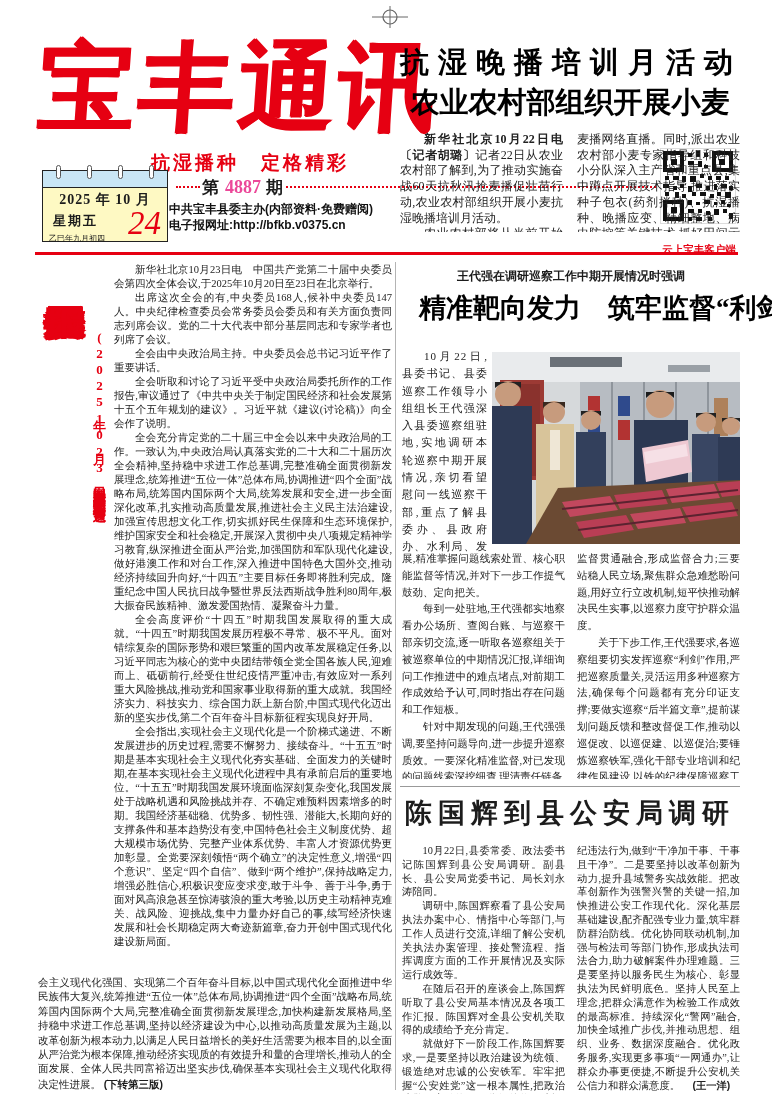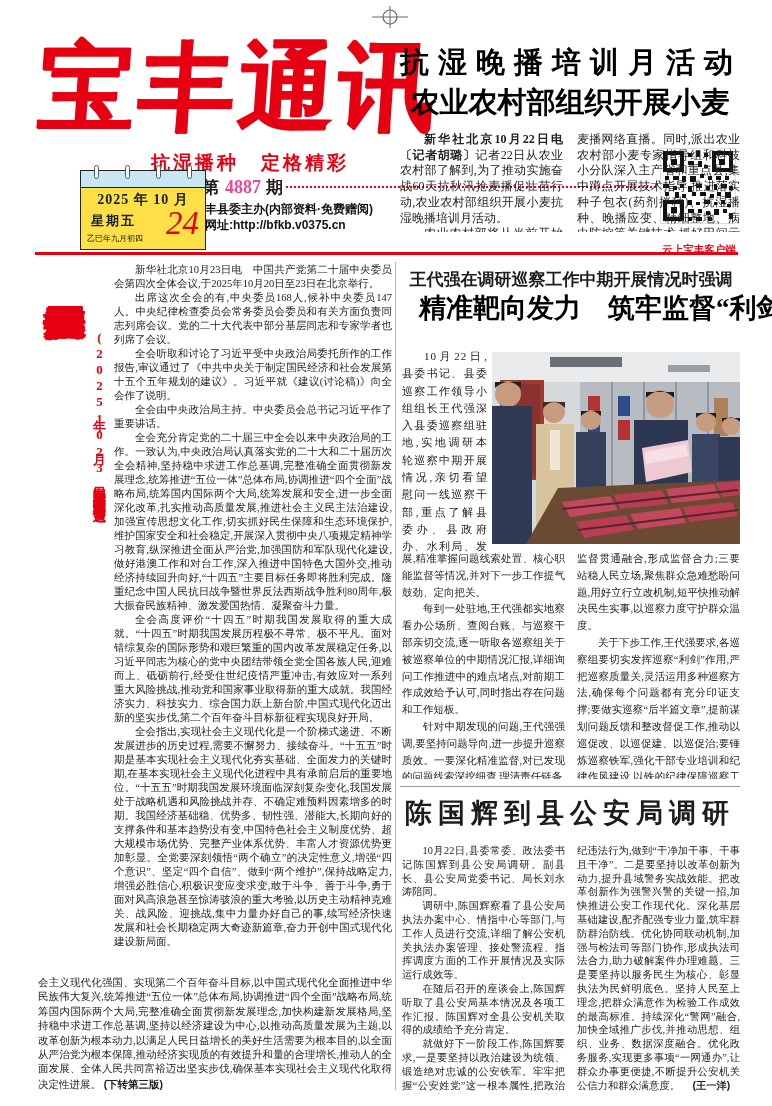--- a/index.html
+++ b/index.html
@@ -33,22 +33,22 @@
   .issue-txt { padding:0 2px; letter-spacing:1px; }
   .info-lines {
     left:155px; top:202px; width:500px;
     font-family:"Liberation Sans","DejaVu Sans",sans-serif;
     font-size:12px; font-weight:bold; color:#111;
   }
   .info-lines .row { display:flex; align-items:center; height:15.5px; }
   .sq { width:9px; height:9px; background:#e60012; margin-right:5px; flex:0 0 9px; }
 
   .calendar {
-    left:42px; top:170px; width:126px; height:80px;
-    border:1.5px solid #222; background:#fde047;margin-left:38px;
+    left:42px; top:170px; width:126px; height:72px;
+    border:1.5px solid #222; background:#fef9c3;
   }
   .cal-strip { height:17px; background:#c9e6f5; border-bottom:1.5px solid #222;
     display:flex; justify-content:space-around; align-items:flex-start; }
   .ring { width:5px; height:14px; background:#fff; border:1.5px solid #555;
     border-radius:3px; margin-top:-6px; }
   .cal-ym { text-align:center; font-size:14px; font-weight:bold; letter-spacing:1px; padding-top:3px; }
   .cal-bottom { position:relative; height:40px; }
   .cal-week { position:absolute; left:10px; top:3px; font-size:13px; font-weight:bold; letter-spacing:2px; }
   .cal-lunar { position:absolute; left:6px; top:24px; font-size:8px; }
   .cal-day { position:absolute; right:6px; top:-4px; font-size:33px; font-weight:400;
@@ -92,21 +92,21 @@
   .lead-body p { text-indent:2em; }
   .bottom-block { left:38px; top:976px; width:354px; height:116px; overflow:hidden;
     font-size:10.5px; line-height:14.4px; text-align:justify; }
   .bottom-block b { font-family:"Liberation Sans","DejaVu Sans",sans-serif; font-size:10.5px; }
 
   .v-divider { left:395px; top:262px; width:1px; height:828px; background:#b4b4b4; }
 
   
   .kicker { left:402px; top:268px; width:338px; text-align:center;
     font-family:"Liberation Sans","DejaVu Sans",sans-serif;
-    font-size:17px; font-weight:bold; white-space:nowrap; }
+    font-size:12px; font-weight:bold; white-space:nowrap; }
   .big-h { left:400px; top:290px; width:340px; text-align:center;
     font-size:27px; font-weight:900; white-space:nowrap; color:#000;margin-left:19px; }
   .side-col { left:402px; top:348px; width:86px; height:207px; overflow:hidden;
     font-size:11px; line-height:17.3px; letter-spacing:1px; text-align:justify; }
   .side-col p { text-indent:2em; }
   .photo { left:492px; top:352px; width:248px; height:192px; }
   .insp-col { top:551px; width:163px; height:228px; overflow:hidden; }
   .insp-col { font-size:10.5px; line-height:16.8px; }
   .c1 { left:402px; } .c2 { left:577px; }
   .h-divider { left:400px; top:786px; width:340px; height:1px; background:#999; }
@@ -250,22 +250,22 @@
         <p class="cont">麦播网络直播。同时,派出农业农村部小麦专家指导组和科技小分队深入主产省和重点县,集中蹲点开展技术指导,推进落实种子包衣(药剂拌种)、抗湿播种、晚播应变、精细整地、病虫防控等关键技术,抓好田间示范,帮助农民解决生产技术问题,确保小麦面积落实,提高整地播种质量,夯实明年夏粮生产基础。</p>
       </div>
     </div>
   </div>
 
   <div class="abs v-title">中国共产党第二十届中央委员会第四次全体会议公报</div>
   <div class="abs v-sub">(2025年10月23日中国共产党第二十届中央委员会第四次全体会议通过)</div>
   <div class="abs lead-body news">
     <p>新华社北京10月23日电　中国共产党第二十届中央委员会第四次全体会议,于2025年10月20日至23日在北京举行。</p>
     <p>出席这次全会的有,中央委员168人,候补中央委员147人。中央纪律检查委员会常务委员会委员和有关方面负责同志列席会议。党的二十大代表中部分基层同志和专家学者也列席了会议。</p>
+    <p>全会由中央政治局主持。中央委员会总书记习近平作了重要讲话。</p>
     <p>全会听取和讨论了习近平受中央政治局委托所作的工作报告,审议通过了《中共中央关于制定国民经济和社会发展第十五个五年规划的建议》。习近平就《建议(讨论稿)》向全会作了说明。</p>
-    <p>全会由中央政治局主持。中央委员会总书记习近平作了重要讲话。</p>
     <p>全会充分肯定党的二十届三中全会以来中央政治局的工作。一致认为,中央政治局认真落实党的二十大和二十届历次全会精神,坚持稳中求进工作总基调,完整准确全面贯彻新发展理念,统筹推进“五位一体”总体布局,协调推进“四个全面”战略布局,统筹国内国际两个大局,统筹发展和安全,进一步全面深化改革,扎实推动高质量发展,推进社会主义民主法治建设,加强宣传思想文化工作,切实抓好民生保障和生态环境保护,维护国家安全和社会稳定,开展深入贯彻中央八项规定精神学习教育,纵深推进全面从严治党,加强国防和军队现代化建设,做好港澳工作和对台工作,深入推进中国特色大国外交,推动经济持续回升向好,“十四五”主要目标任务即将胜利完成。隆重纪念中国人民抗日战争暨世界反法西斯战争胜利80周年,极大振奋民族精神、激发爱国热情、凝聚奋斗力量。</p>
     <p>全会高度评价“十四五”时期我国发展取得的重大成就。“十四五”时期我国发展历程极不寻常、极不平凡。面对错综复杂的国际形势和艰巨繁重的国内改革发展稳定任务,以习近平同志为核心的党中央团结带领全党全国各族人民,迎难而上、砥砺前行,经受住世纪疫情严重冲击,有效应对一系列重大风险挑战,推动党和国家事业取得新的重大成就。我国经济实力、科技实力、综合国力跃上新台阶,中国式现代化迈出新的坚实步伐,第二个百年奋斗目标新征程实现良好开局。</p>
     <p>全会指出,实现社会主义现代化是一个阶梯式递进、不断发展进步的历史过程,需要不懈努力、接续奋斗。“十五五”时期是基本实现社会主义现代化夯实基础、全面发力的关键时期,在基本实现社会主义现代化进程中具有承前启后的重要地位。“十五五”时期我国发展环境面临深刻复杂变化,我国发展处于战略机遇和风险挑战并存、不确定难预料因素增多的时期。我国经济基础稳、优势多、韧性强、潜能大,长期向好的支撑条件和基本趋势没有变,中国特色社会主义制度优势、超大规模市场优势、完整产业体系优势、丰富人才资源优势更加彰显。全党要深刻领悟“两个确立”的决定性意义,增强“四个意识”、坚定“四个自信”、做到“两个维护”,保持战略定力,增强必胜信心,积极识变应变求变,敢于斗争、善于斗争,勇于面对风高浪急甚至惊涛骇浪的重大考验,以历史主动精神克难关、战风险、迎挑战,集中力量办好自己的事,续写经济快速发展和社会长期稳定两大奇迹新篇章,奋力开创中国式现代化建设新局面。</p>
 
   </div>
   <div class="abs bottom-block">
     <span>会主义现代化强国、实现第二个百年奋斗目标,以中国式现代化全面推进中华民族伟大复兴,统筹推进“五位一体”总体布局,协调推进“四个全面”战略布局,统筹国内国际两个大局,完整准确全面贯彻新发展理念,加快构建新发展格局,坚持稳中求进工作总基调,坚持以经济建设为中心,以推动高质量发展为主题,以改革创新为根本动力,以满足人民日益增长的美好生活需要为根本目的,以全面从严治党为根本保障,推动经济实现质的有效提升和量的合理增长,推动人的全面发展、全体人民共同富裕迈出坚实步伐,确保基本实现社会主义现代化取得决定性进展。</span>
     <b>(下转第三版)</b>
   </div>
 

